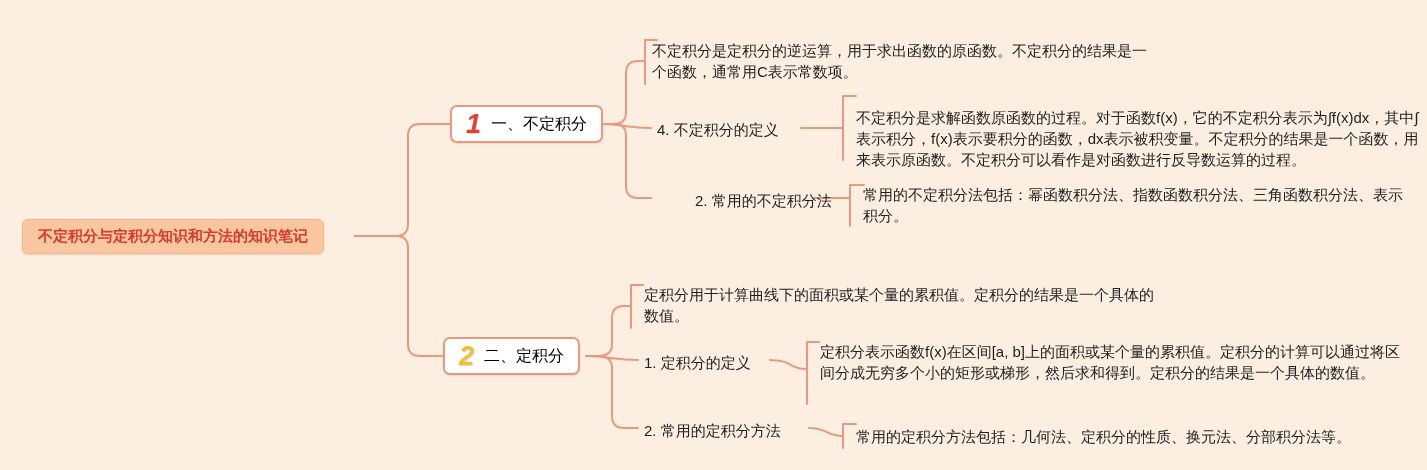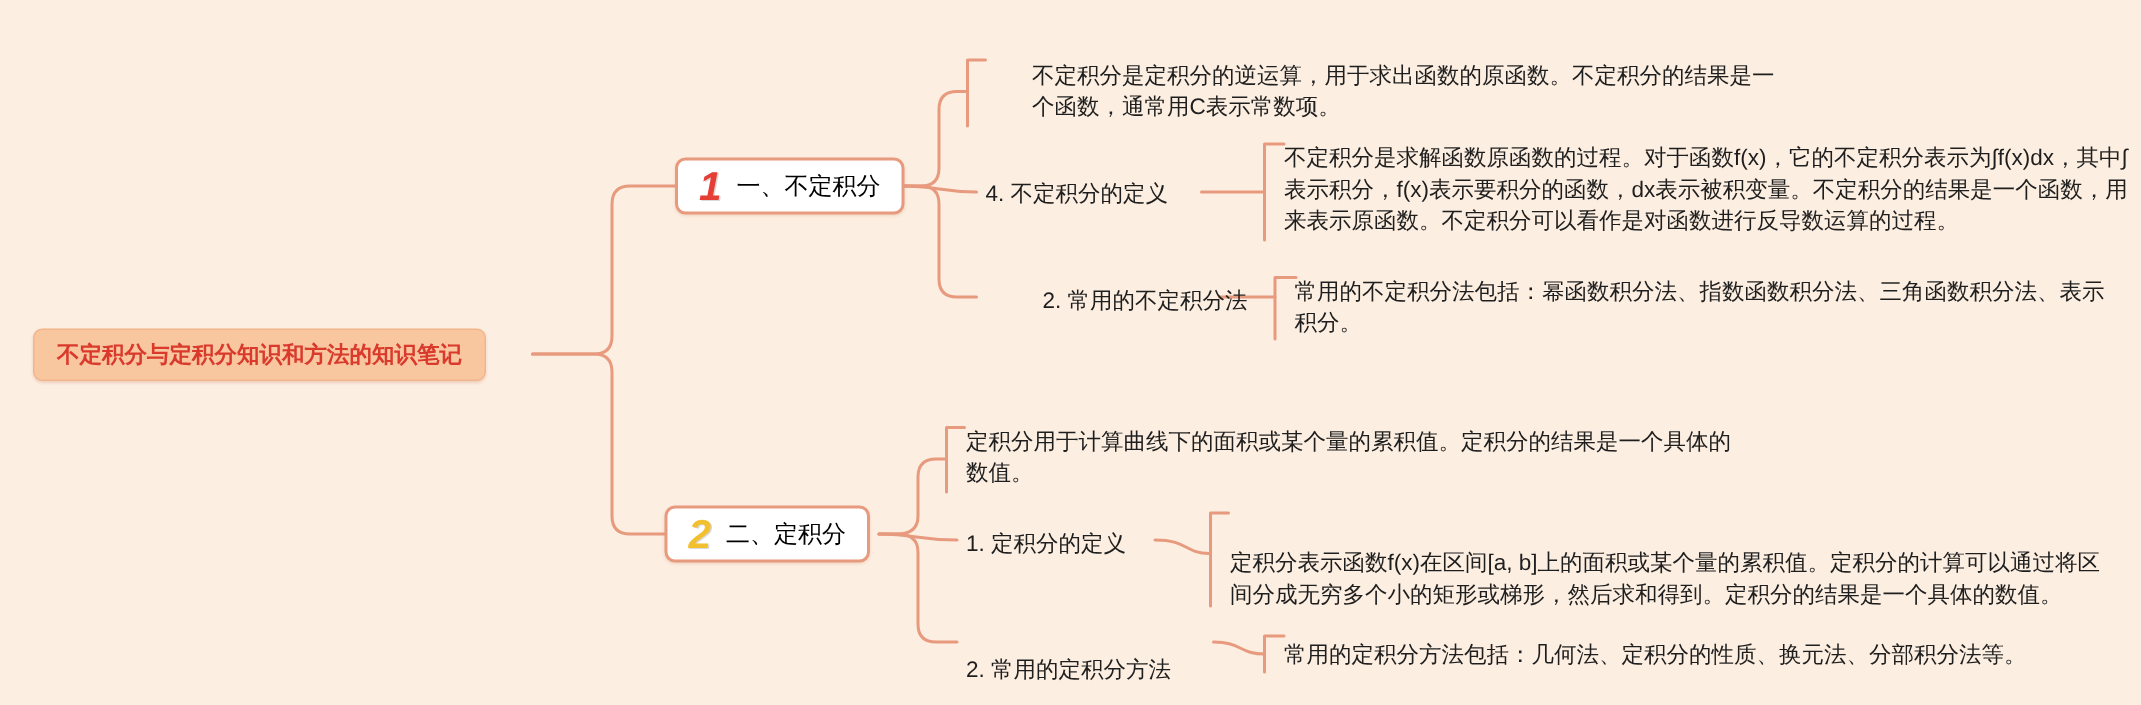--- a/index.html
+++ b/index.html
@@ -24,30 +24,30 @@
     box-shadow:0 1px 2px rgba(200,120,80,.2);
   }
   #branch-1 { left:450px; top:105px; }
   #branch-2 { left:443px; top:337px; }
   .num { font-size:27px; font-weight:800; font-style:italic; line-height:1; text-shadow:1px 1px 0 rgba(0,0,0,.15); }
   .blabel { font-size:16px; color:#000000; }
 
   .leaf { position:absolute; font-size:15px; line-height:21px; color:#1e1e1e; }
   .leaf.lab { white-space:nowrap; }
 
-  #sum-1  { left:688px; top:40px;  width:505px; }
+  #sum-1  { left:652px; top:40px;  width:505px; }
   #lab-1a { left:657px; top:119px; }
-  #det-1a { left:856px; top:95px;  width:570px; }
+  #det-1a { left:856px; top:107px;  width:570px; }
   #lab-1b { left:695px; top:190px; }
   #det-1b { left:863px; top:184px; width:548px; }
 
   #sum-2  { left:644px; top:284px; width:520px; }
   #lab-2a { left:644px; top:352px; }
-  #det-2a { left:820px; top:341px; width:582px;margin-top:24px; }
-  #lab-2b { left:644px; top:420px;margin-top:16px; }
+  #det-2a { left:820px; top:341px; width:582px; }
+  #lab-2b { left:644px; top:420px; }
   #det-2b { left:856px; top:426px; white-space:nowrap; }
 </style>
 </head>
 <body>
 
 <div class="canvas" style="background: rgb(252, 238, 225);">
 
   <svg class="links" viewBox="0 0 1427 470" style="color: rgb(232, 154, 126);">
 
     <path d="M 355 236 L 396 236 Q 408 236 408 224 L 408 136 Q 408 124 420 124 L 450 124"></path>

